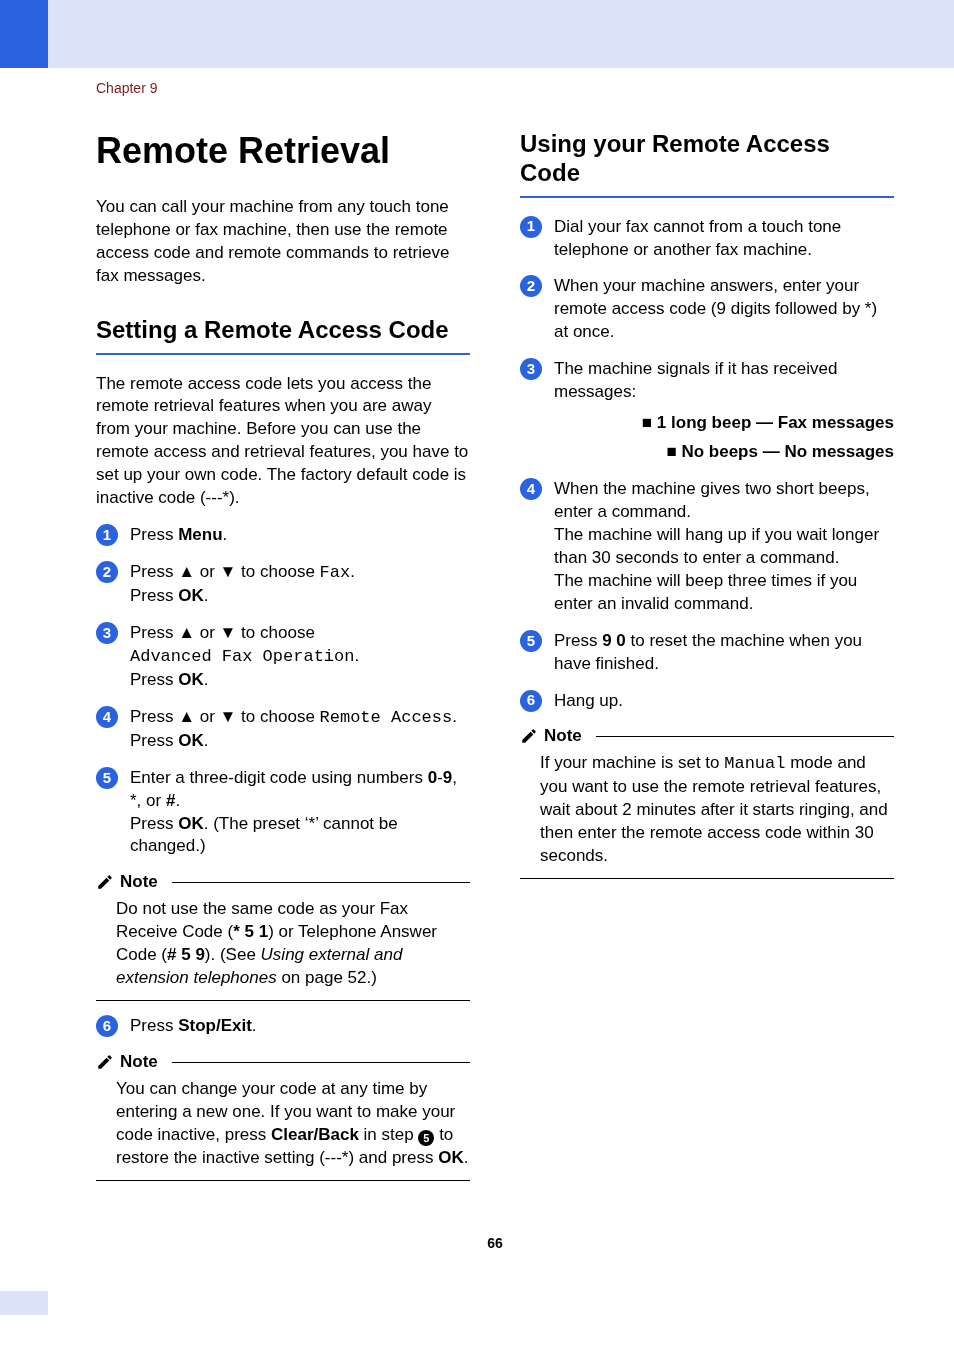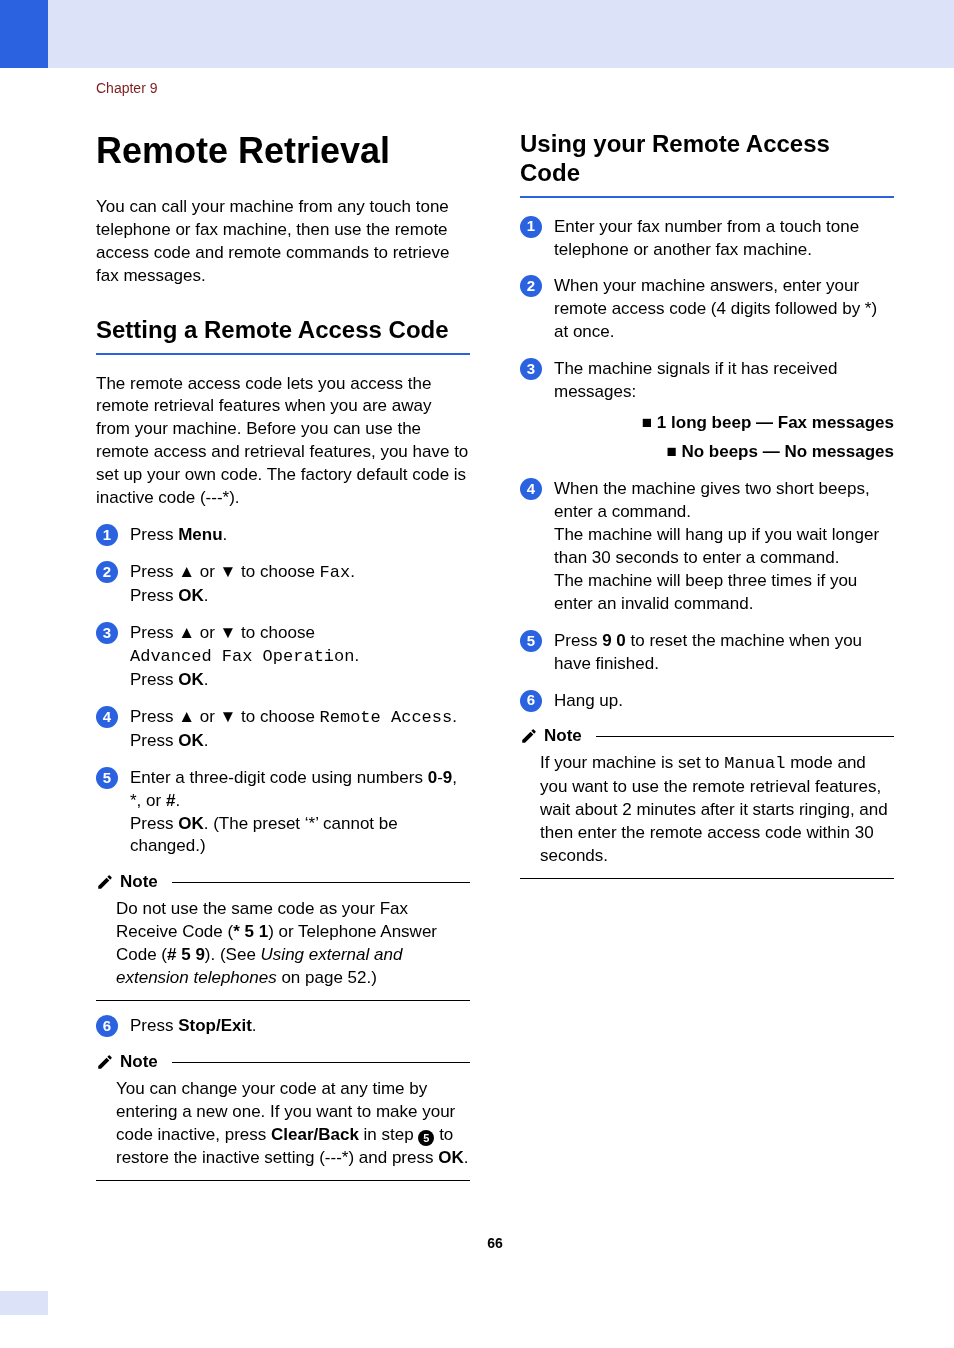--- a/index.html
+++ b/index.html
@@ -218,22 +218,22 @@
           <span>You can change your code at any time by entering a new one. If you want to make your code inactive, press </span><span class="bold">Clear/Back</span><span> in step </span><span class="inline-circle">5</span><span> to restore the inactive setting (---*) and press </span><span class="bold">OK</span><span>.</span>
         </div>
       </div>
     </div>
 
     <div class="col">
       <h2 class="sub-title">Using your Remote Access Code</h2>
       <hr class="blue-rule">
 
       <ol class="steps">
-        <li>Enter your fax number from a touch tone telephone or another fax machine.</li>
-        <li>When your machine answers, enter your remote access code (4 digits followed by *) at once.</li>
+        <li>Dial your fax cannot from a touch tone telephone or another fax machine.</li>
+        <li>When your machine answers, enter your remote access code (9 digits followed by *) at once.</li>
         <li>
           <span>The machine signals if it has received messages:</span>
           <ul class="square">
             <li class="bold">1 long beep — Fax messages</li>
             <li class="bold">No beeps — No messages</li>
           </ul>
         </li>
         <li>
           <span>When the machine gives two short beeps, enter a command.</span><br>
           <span>The machine will hang up if you wait longer than 30 seconds to enter a command.</span><br>

